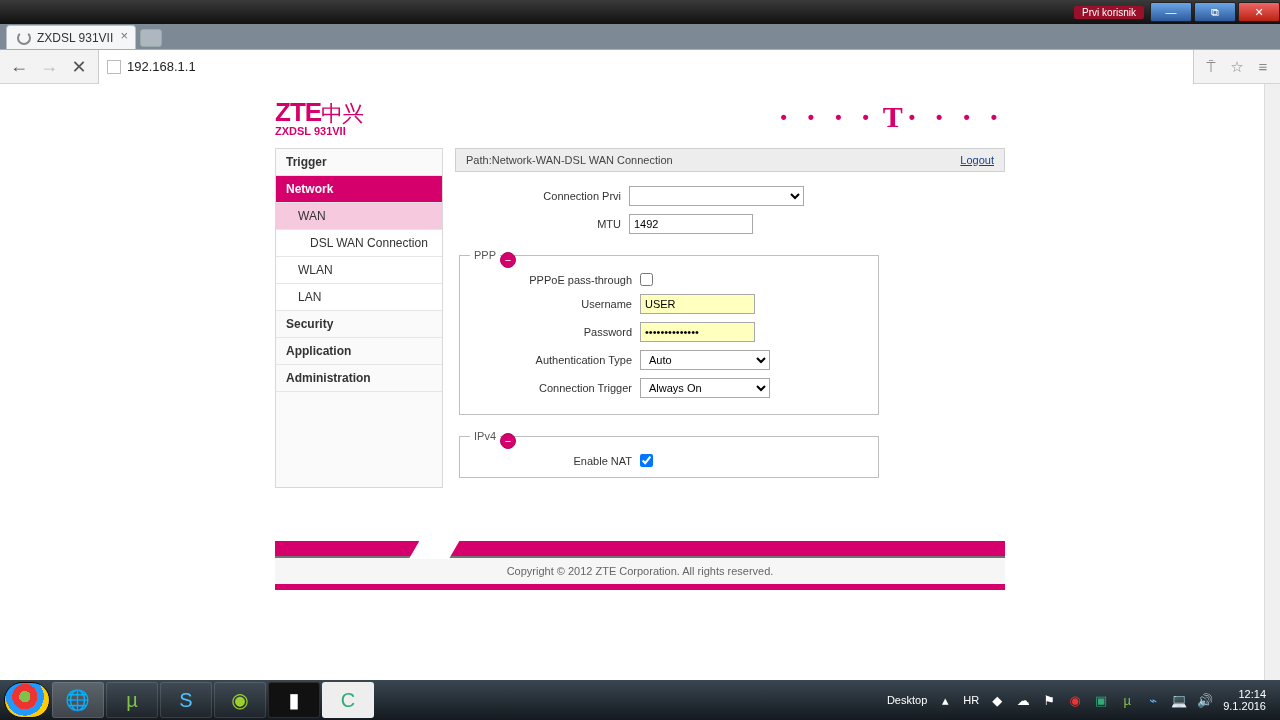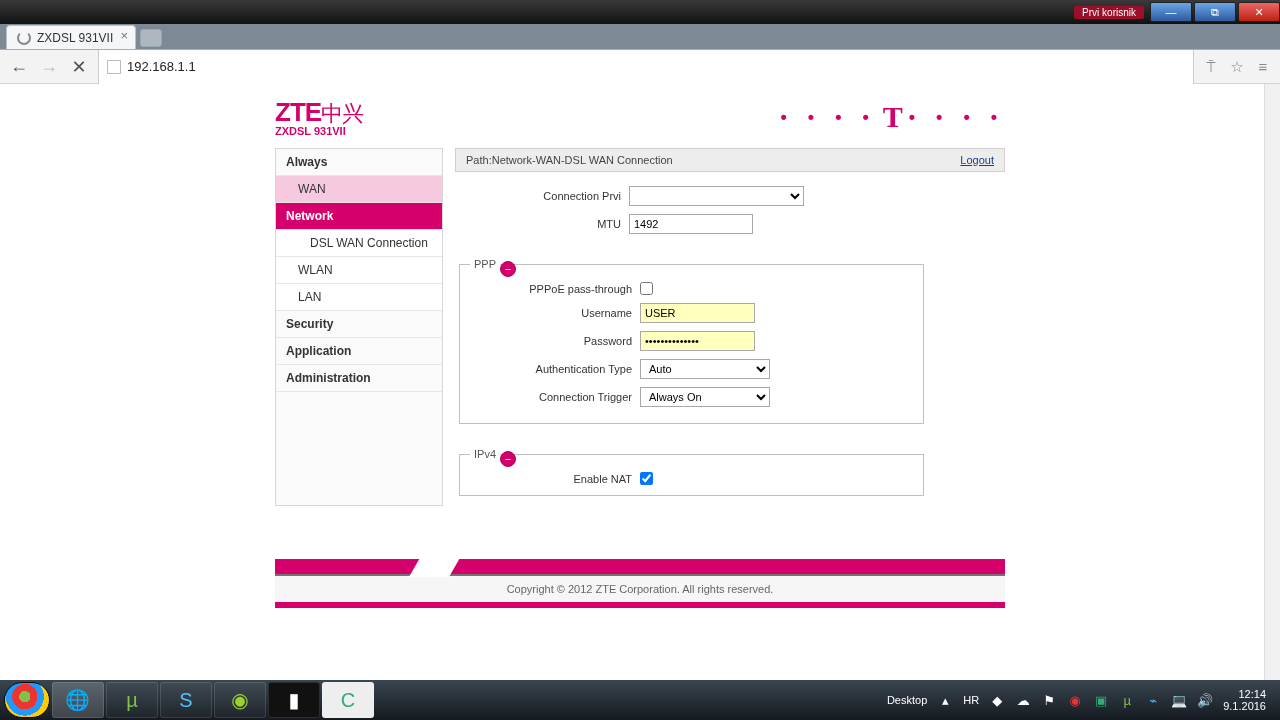--- a/index.html
+++ b/index.html
@@ -60,21 +60,21 @@
 
   .formarea{padding:14px 4px 0 4px;font-size:12px;color:#333;}
   .frow{display:flex;align-items:center;margin-bottom:8px;}
   .flabel{width:170px;text-align:right;padding-right:8px;font-size:11px;color:#333;}
   .finput, select.finput{height:20px;border:1px solid #a8a8a8;font-size:11px;padding:1px 4px;background:#fff;}
   .finput.yellow{background:#ffffbe;}
   .finput.sel{width:175px;}
   .finput.txt{width:124px;}
   .finput.sel-wide{width:130px;}
 
-  fieldset{border:1px solid #bfbfbf;margin:24px 0 10px 0;padding:12px 9px 8px 10px;position:relative;width:465px;}
+  fieldset{border:1px solid #bfbfbf;margin:15px 0 10px 0;padding:12px 9px 8px 10px;position:relative;width:420px;}
   legend{font-size:11px;color:#555;padding:0 4px;}
   .badge{position:absolute;top:-9px;left:40px;width:16px;height:16px;border-radius:50%;background:#d6006c;color:#fff;font-size:11px;display:flex;align-items:center;justify-content:center;border:1px solid #b40059;}
 
   
   .pinkbar{height:18px;background:#d6006c;margin-top:50px;position:relative;border-top:3px solid #fff;}
   .pinkbar::before{content:"";position:absolute;left:140px;top:-3px;width:40px;height:21px;background:#fff;transform:skewX(-30deg);}
   .copyright{height:28px;border-top:2px solid #737373;background:#f6f6f6;font-size:11px;color:#666;display:flex;align-items:center;justify-content:center;}
   .bottomline{height:6px;background:#d6006c;}
 
   .vscroll{position:absolute;right:0;top:0;bottom:0;width:16px;background:#f0f0f0;border-left:1px solid #dcdcdc;}
@@ -136,23 +136,23 @@
       <div class="tlogo">
         <span class="dots">• • • •</span>
           <span class="T">T</span>
           <span class="dots">• • • •</span>
       </div>
     </div>
 
     <div class="layout">
 
       <div class="sidebar">
-        <div class="sb-item sb-cat"><span>Always</span></div>
+        <div class="sb-item sb-cat"><span>Trigger</span></div>
+        <div class="sb-item sb-active"><span>Network</span></div>
         <div class="sb-item sb-sub"><span>WAN</span></div>
-        <div class="sb-item sb-active"><span>Network</span></div>
         <div class="sb-item sb-sub sel"><span>DSL WAN Connection</span></div>
         <div class="sb-item sb-plain"><span>WLAN</span></div>
         <div class="sb-item sb-plain"><span>LAN</span></div>
         <div class="sb-item sb-cat"><span>Security</span></div>
         <div class="sb-item sb-cat"><span>Application</span></div>
         <div class="sb-item sb-cat"><span>Administration</span></div>
       </div>
 
       <div class="main">
         <div class="pathbar">

